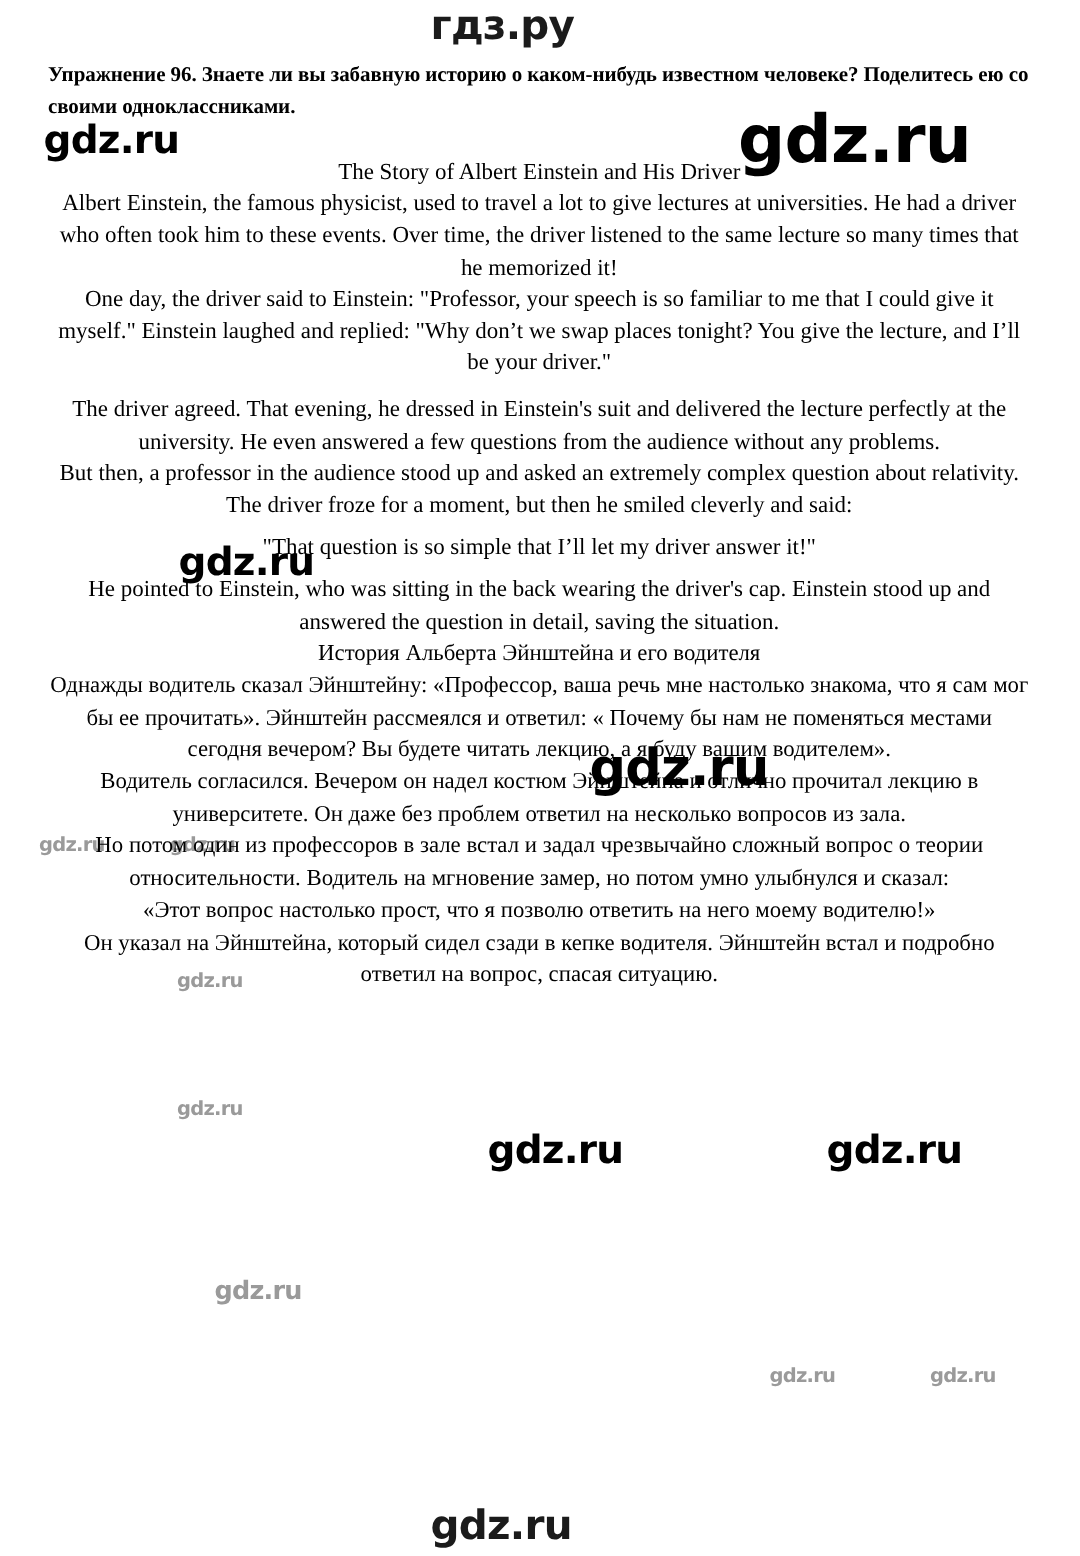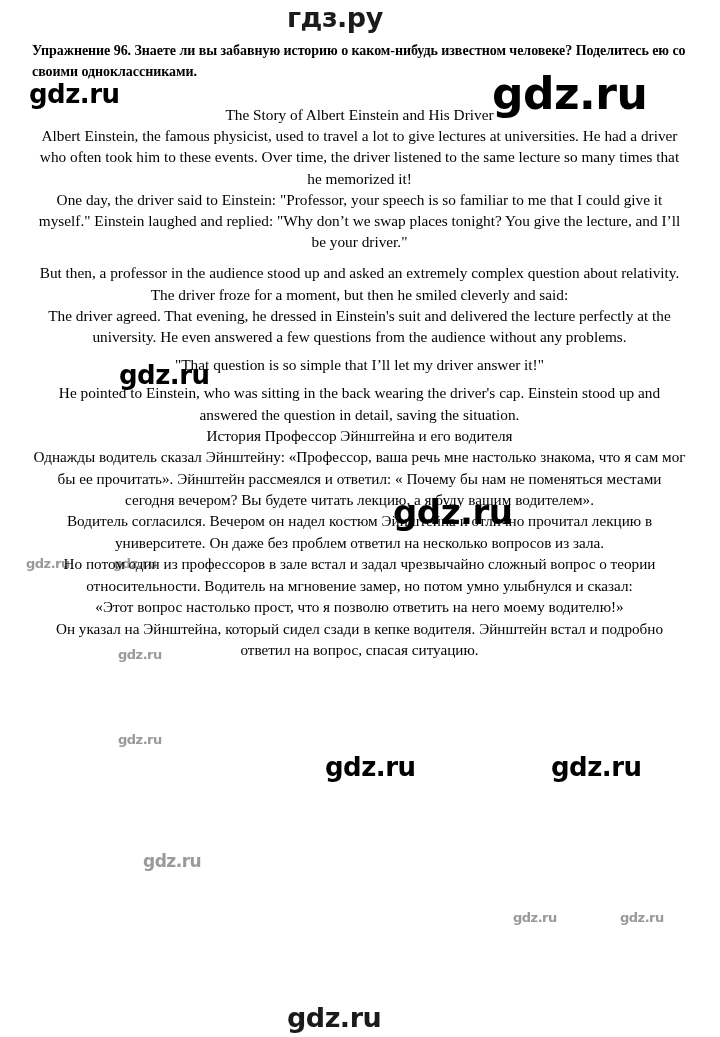--- a/index.html
+++ b/index.html
@@ -92,30 +92,30 @@
 
   <div class="content">
 
     <div class="ex-title">Упражнение 96. Знаете ли вы забавную историю о каком-нибудь известном человеке? Поделитесь ею со своими одноклассниками.</div>
 
     <div class="en">
       <p class="para">The Story of Albert Einstein and His Driver</p>
       <p class="para">Albert Einstein, the famous physicist, used to travel a lot to give lectures at universities. He had a driver who often took him to these events. Over time, the driver listened to the same lecture so many times that he memorized it!</p>
       <p class="para">One day, the driver said to Einstein: "Professor, your speech is so familiar to me that I could give it myself." Einstein laughed and replied: "Why don’t we swap places tonight? You give the lecture, and I’ll be your driver."</p>
       <div class="spacer-m"></div>
+      <p class="para">The driver agreed. That evening, he dressed in Einstein's suit and delivered the lecture perfectly at the university. He even answered a few questions from the audience without any problems.</p>
       <p class="para">But then, a professor in the audience stood up and asked an extremely complex question about relativity. The driver froze for a moment, but then he smiled cleverly and said:</p>
-      <p class="para">The driver agreed. That evening, he dressed in Einstein's suit and delivered the lecture perfectly at the university. He even answered a few questions from the audience without any problems.</p>
       <div class="spacer-s"></div>
       <p class="para">"That question is so simple that I’ll let my driver answer it!"</p>
       <div class="spacer-s"></div>
       <p class="para">He pointed to Einstein, who was sitting in the back wearing the driver's cap. Einstein stood up and answered the question in detail, saving the situation.</p>
     </div>
 
     <div class="ru">
-      <p class="para">История Профессор Эйнштейна и его водителя</p>
+      <p class="para">История Альберта Эйнштейна и его водителя</p>
       <p class="para">Однажды водитель сказал Эйнштейну: «Профессор, ваша речь мне настолько знакома, что я сам мог бы ее прочитать». Эйнштейн рассмеялся и ответил: « Почему бы нам не поменяться местами сегодня вечером? Вы будете читать лекцию, а я буду вашим водителем».</p>
       <p class="para">Водитель согласился. Вечером он надел костюм Эйнштейна и отлично прочитал лекцию в университете. Он даже без проблем ответил на несколько вопросов из зала.</p>
       <p class="para">Но потом один из профессоров в зале встал и задал чрезвычайно сложный вопрос о теории относительности. Водитель на мгновение замер, но потом умно улыбнулся и сказал:</p>
       <p class="para">«Этот вопрос настолько прост, что я позволю ответить на него моему водителю!»</p>
       <p class="para">Он указал на Эйнштейна, который сидел сзади в кепке водителя. Эйнштейн встал и подробно ответил на вопрос, спасая ситуацию.</p>
     </div>
 
   </div>
 </div>
 

